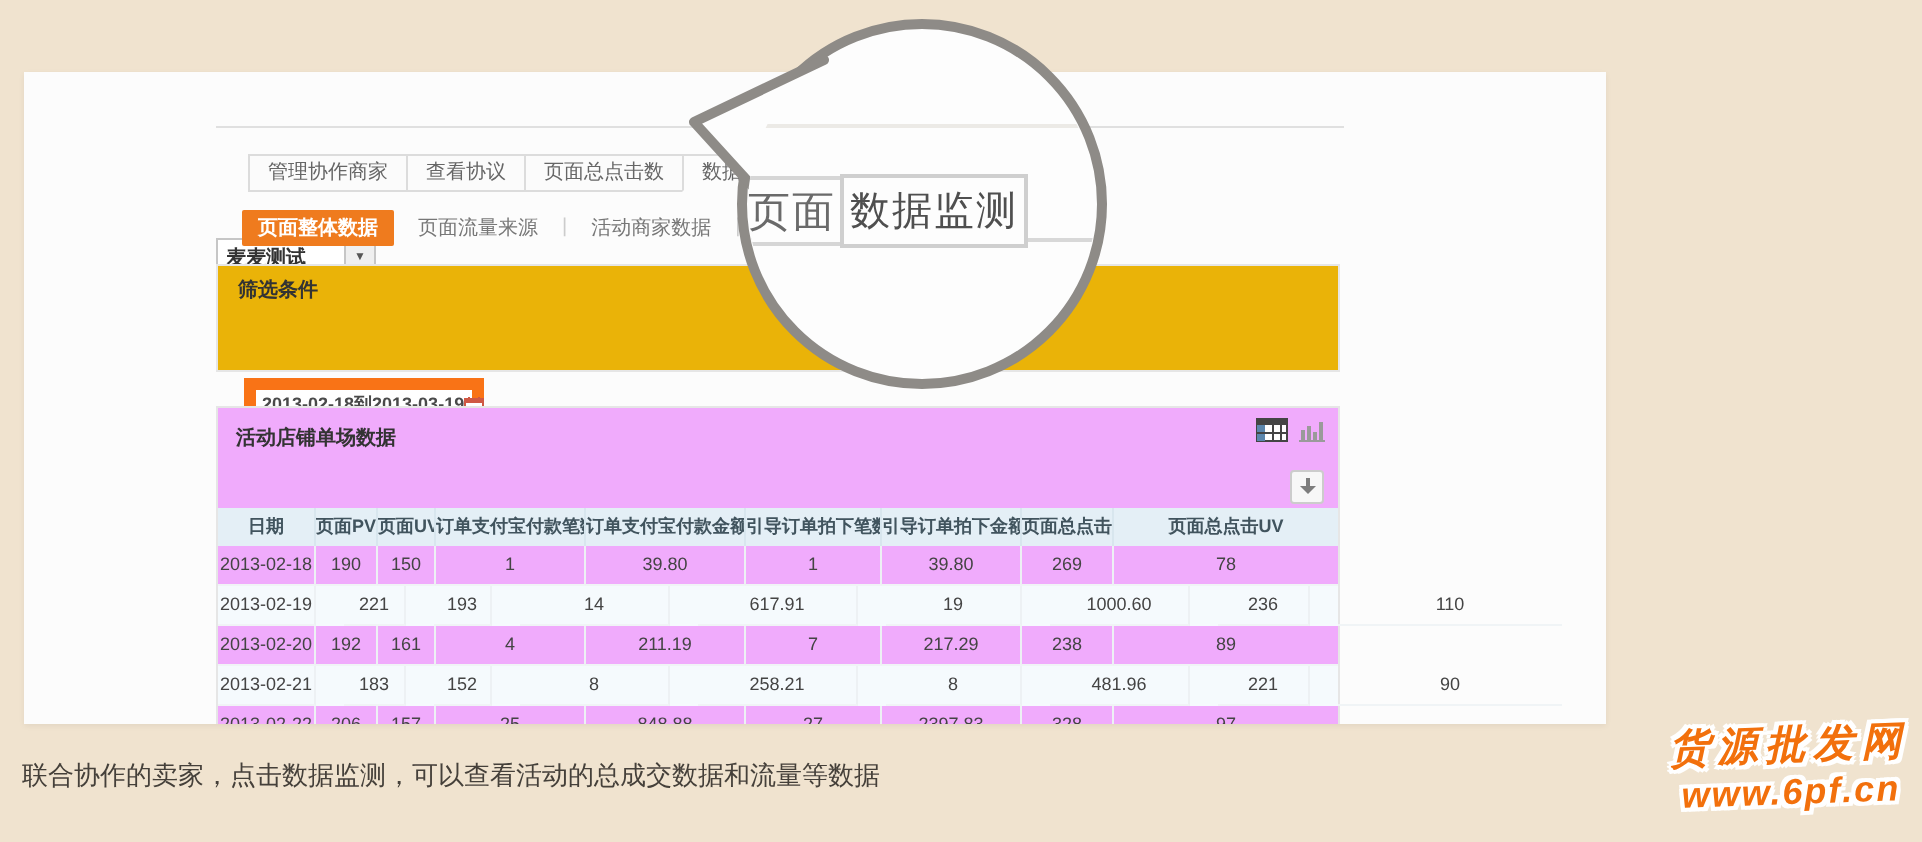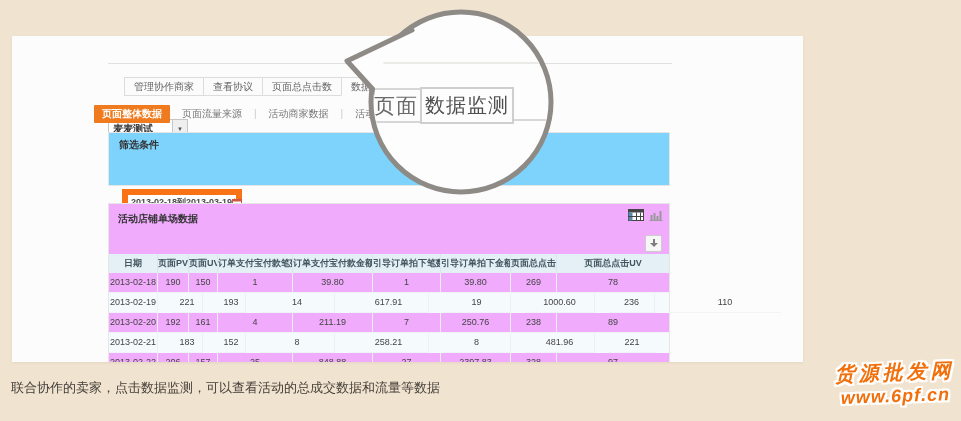--- a/index.html
+++ b/index.html
@@ -27,31 +27,31 @@
   .dropdown{
     position:absolute;left:96px;top:43px;width:78px;height:17px;
     border:1px solid #c6c6c6;background:#fff;display:flex;align-items:center;margin-top:40px;
   }
   .dropdown .val{flex:1;font-size:10px;font-weight:bold;color:#333;padding-left:4px;white-space:nowrap;overflow:hidden;}
   .dropdown .arrow-btn{
     width:14px;height:100%;border-left:1px solid #c6c6c6;background:#efefef;
     display:flex;align-items:center;justify-content:center;font-size:6px;color:#555;
   }
   
-  .subtabs{position:absolute;left:82px;top:69px;height:17px;display:flex;align-items:center;}
+  .subtabs{position:absolute;left:109px;top:69px;height:17px;display:flex;align-items:center;}
   .subtab{font-size:10px;color:#777;margin:0 12px;cursor:pointer;white-space:nowrap;}
   .subtab.active{
     background:#ef7b1e;color:#fff;font-weight:bold;margin:0;
     padding:2px 8px;border-radius:1px;
   }
   .subtab-sep{color:#ccc;font-size:10px;}
   
   .filter-box{
     position:absolute;left:96px;top:96px;width:560px;height:52px;
-    border:1px solid #e6e6e6;background:#7dd3fc;
+    border:1px solid #e6e6e6;background:#eab308;
   }
   .filter-title{position:absolute;left:10px;top:5px;font-size:10px;font-weight:bold;color:#333;}
   .date-input{
     position:absolute;left:13px;top:29px;width:108px;height:15px;
     border:6px solid #f97316;background:#fff;display:flex;align-items:center;margin-top:27px;
   }
   .date-input .dval{flex:1;font-size:9px;font-weight:bold;color:#4a4a4a;padding-left:3px;white-space:nowrap;}
   .cal-icon{width:10px;height:10px;margin-right:2px;flex:0 0 auto;}
   
   .data-box{
@@ -210,33 +210,34 @@
             <div class="cell">236</div>
             <div class="cell">110</div>
           </div>
           <div class="trow body">
             <div class="cell">2013-02-20</div>
             <div class="cell">192</div>
             <div class="cell">161</div>
             <div class="cell">4</div>
             <div class="cell">211.19</div>
             <div class="cell">7</div>
-            <div class="cell">250.76</div>
+            <div class="cell">217.29</div>
             <div class="cell">238</div>
             <div class="cell">89</div>
           </div>
           <div class="trow body alt">
             <div class="cell">2013-02-21</div>
             <div class="cell">183</div>
             <div class="cell">152</div>
             <div class="cell">8</div>
             <div class="cell">258.21</div>
             <div class="cell">8</div>
             <div class="cell">481.96</div>
             <div class="cell">221</div>
+            <div class="cell">90</div>
           </div>
           <div class="trow body">
             <div class="cell">2013-02-22</div>
             <div class="cell">206</div>
             <div class="cell">157</div>
             <div class="cell">25</div>
             <div class="cell">848.88</div>
             <div class="cell">27</div>
             <div class="cell">2397.83</div>
             <div class="cell">328</div>

